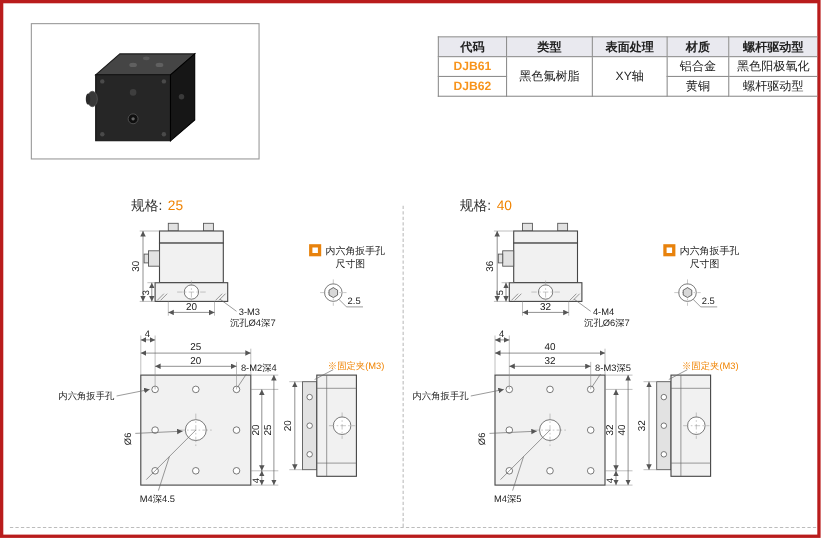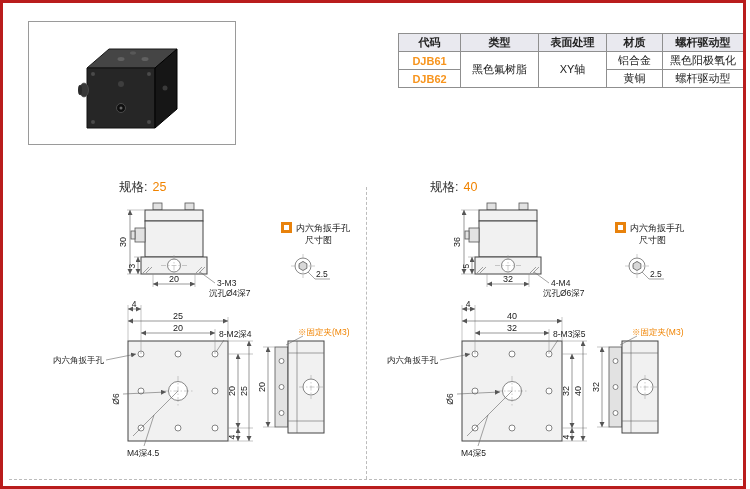--- a/index.html
+++ b/index.html
@@ -12,21 +12,21 @@
   .spec-table th,.spec-table td{border:1px solid #8f8f8f;font-size:11px;text-align:center;
         padding:1px 2px;height:14px;color:#222;overflow:hidden;white-space:nowrap;}
   .spec-table th{background:#e9e9ef;font-weight:bold;}
   .spec-table td.code{color:#f7941d;font-weight:bold;}
   
   .divider-v{position:absolute;left:363px;top:184px;height:292px;border-left:1px dashed #bcbcbc;}
   .divider-h{position:absolute;left:6px;top:476px;width:738px;border-top:1px dashed #bcbcbc;}
   
   .section{position:absolute;top:172px;width:335px;height:305px;}
   .section-left{left:25px;margin-left:25px;}
-  .section-right{left:384px;text-align:right;}
+  .section-right{left:372px;text-align:right;}
   .spec-heading{position:absolute;top:4px;font-size:12.5px;color:#333;}
   .spec-value{margin-left:5px;color:#f08300;}
   .drawing{position:absolute;left:0;top:20px;}
   
   svg text{font-family:"Liberation Sans",sans-serif;fill:#1a1a1a;}
   svg text.d{font-size:9px;}
   svg text.s{font-size:8.5px;}
   svg text.orange{fill:#f08300;}
   .ol{fill:#f1f1f1;stroke:#444;stroke-width:1;}
   .ol2{fill:#e2e2e2;stroke:#555;stroke-width:.8;}

